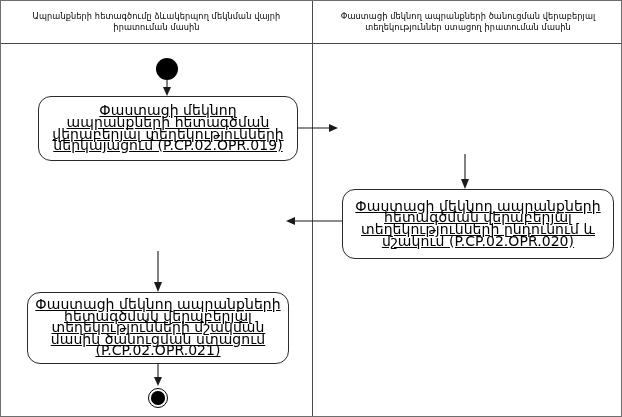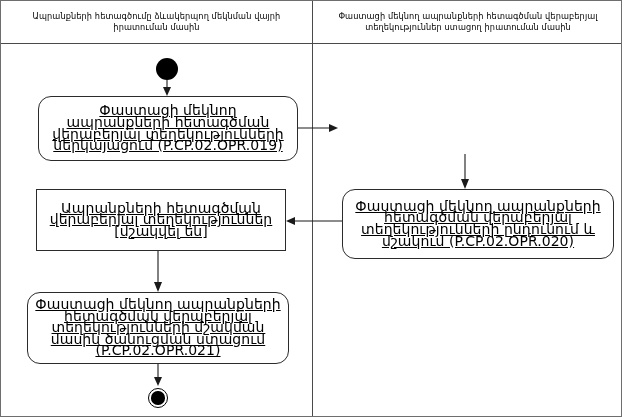--- a/index.html
+++ b/index.html
@@ -130,21 +130,21 @@
 <div id="diagram-root">
 
   <div class="partition left">
     <div class="partition-header">
       <div class="partition-header-text">Ապրանքների հետագծումը ձևակերպող մեկնման վայրի իրատուման մասին</div>
     </div>
   </div>
 
   <div class="partition right">
     <div class="partition-header">
-      <div class="partition-header-text">Փաստացի մեկնող ապրանքների հետագծման վերաբերյալ տեղեկություններ ստացող իրատուման մասին</div>
+      <div class="partition-header-text">Փաստացի մեկնող ապրանքների ծանուցման վերաբերյալ տեղեկություններ ստացող իրատուման մասին</div>
     </div>
   </div>
 
   <svg class="edge-svg" viewBox="0 0 622 417">
 
     <g>
       <line class="edge-line" x1="166" y1="79" x2="166" y2="89"></line>
       <polygon class="edge-head" points="166,95 162,86 170,86"></polygon>
     </g>
 
@@ -178,23 +178,20 @@
 
   <div class="node action-node" style="left:37px; top:95px; width:260px; height:65px;">
     <div class="node-text">Փաստացի մեկնող ապրանքների հետագծման վերաբերյալ տեղեկությունների ներկայացում (P.CP.02.OPR.019)</div>
   </div>
 
 
   <div class="node action-node" style="left:341px; top:188px; width:272px; height:70px;">
     <div class="node-text">Փաստացի մեկնող ապրանքների հետագծման վերաբերյալ տեղեկությունների ընդունում և մշակում (P.CP.02.OPR.020)</div>
   </div>
 
-  <div class="node object-node" style="left:35px; top:188px; width:250px; height:62px;">
-    <div class="node-text">Ապրանքների հետագծման վերաբերյալ տեղեկություններ [մշակվել են]</div>
-  </div>
 
   <div class="node action-node" style="left:26px; top:291px; width:262px; height:72px;">
     <div class="node-text">Փաստացի մեկնող ապրանքների հետագծման վերաբերյալ տեղեկությունների մշակման մասին ծանուցման ստացում (P.CP.02.OPR.021)</div>
   </div>
 
   <div class="final-node" style="left:147px; top:387px;"></div>
 
 </div>
 
 </body></html>

